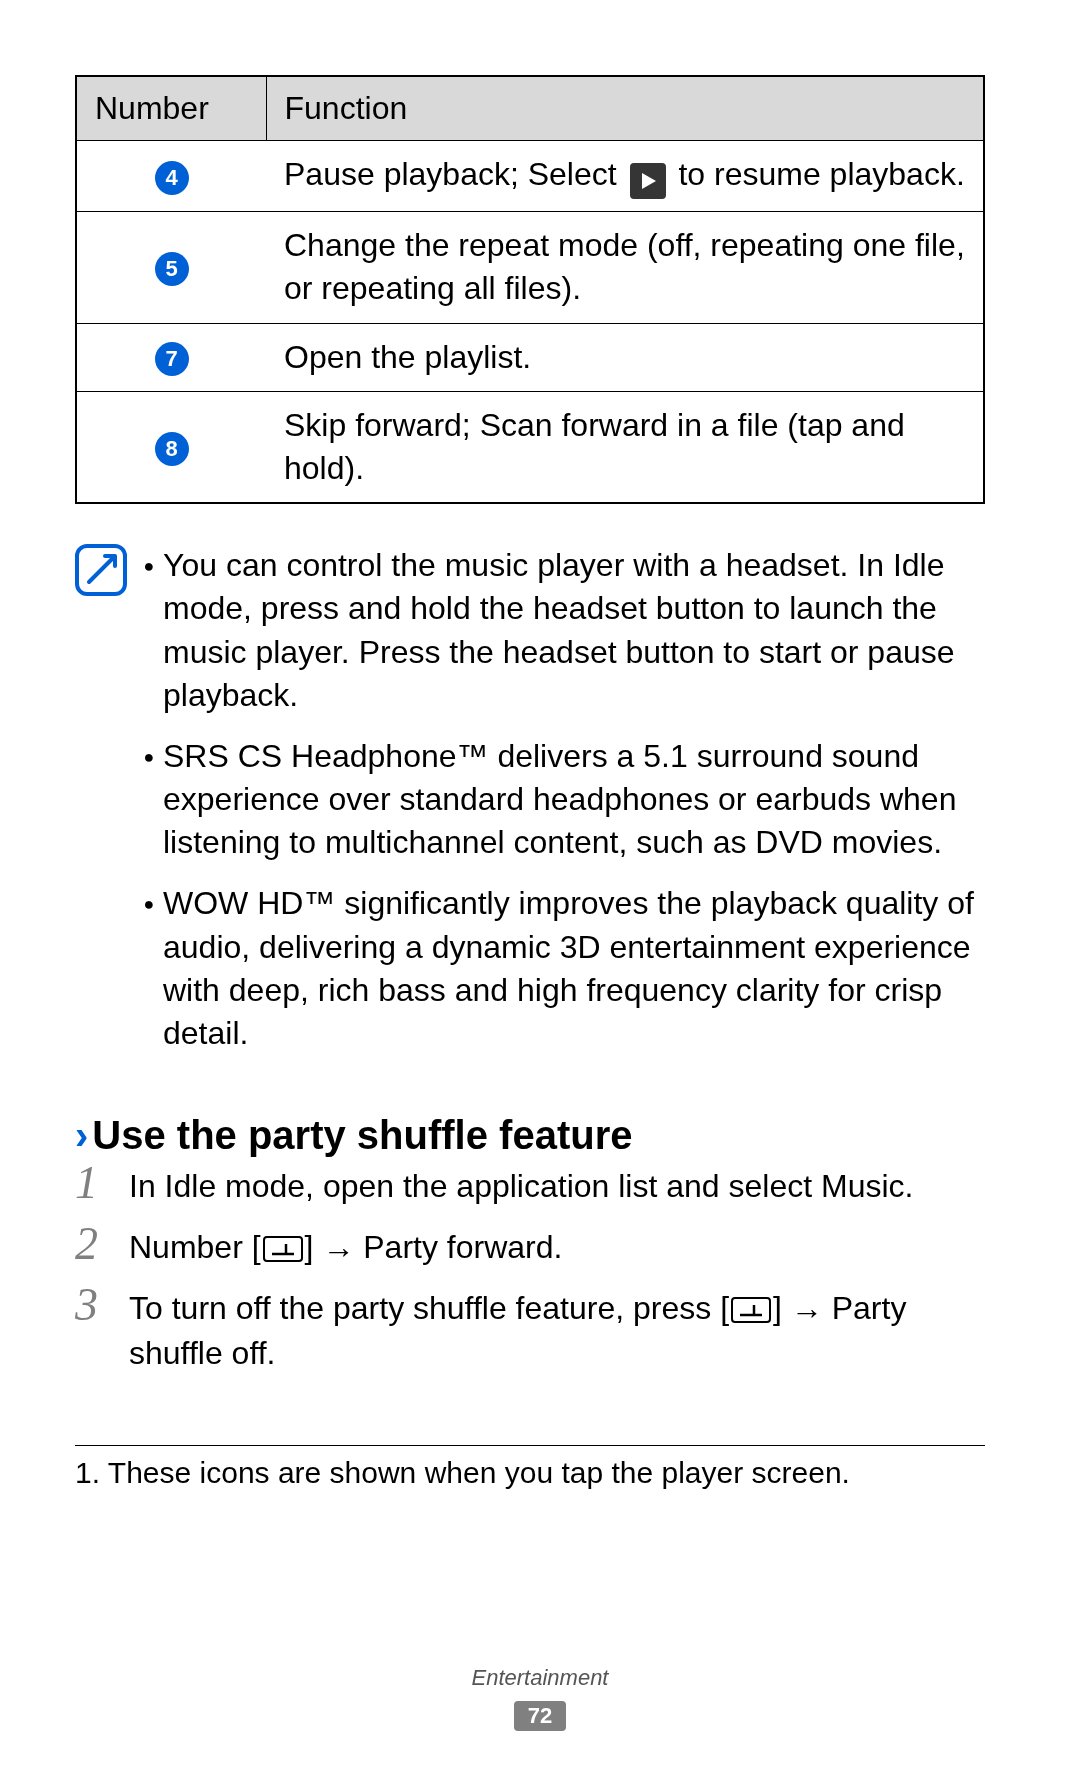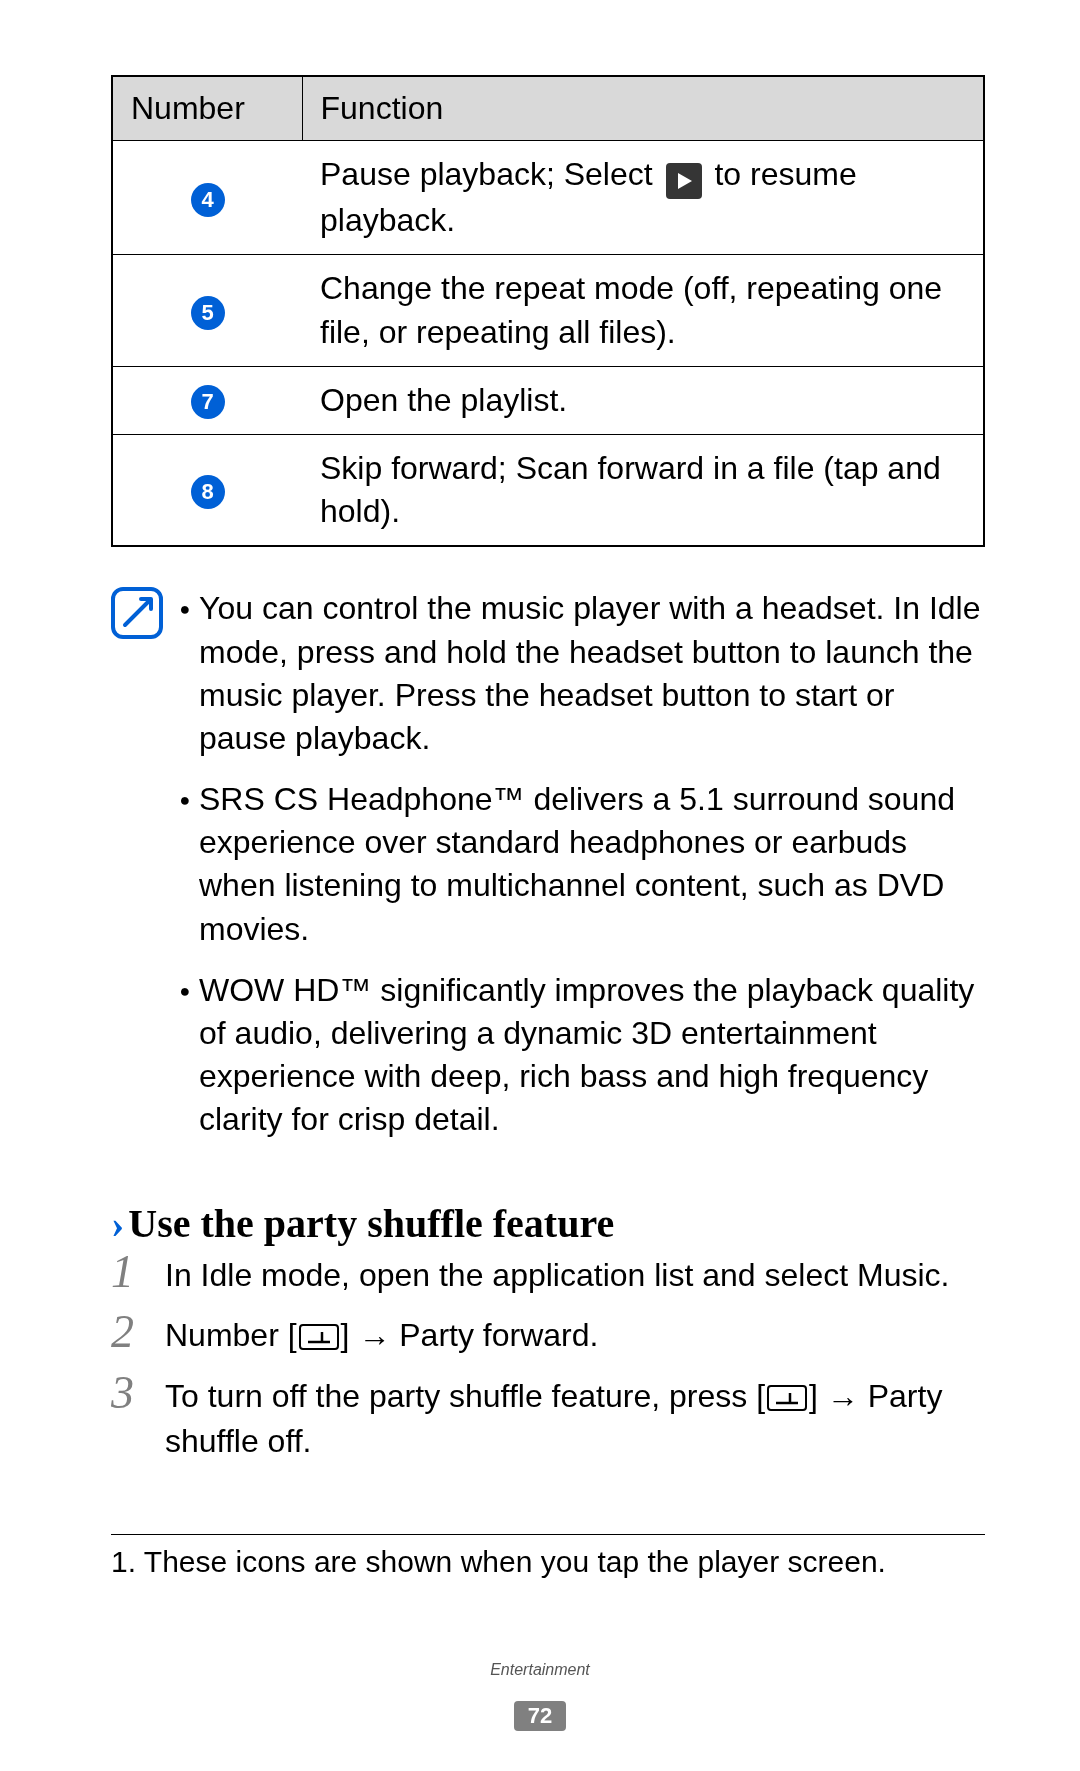--- a/index.html
+++ b/index.html
@@ -1,17 +1,17 @@
 <!DOCTYPE html>
 <html><head>
 <meta charset="utf-8">
 <style>
   * { box-sizing: border-box; margin: 0; padding: 0; }
   html, body { width: 1080px; height: 1771px; background: #fff; font-family: "Segoe UI", "Myriad Pro", Arial, sans-serif; color: #000; }
-  .page { width: 1080px; height: 1771px; padding: 75px 95px 40px 111px; position: relative; }
+  .page { width: 1080px; height: 1771px; padding: 75px 95px 40px 75px; position: relative; }
 
   
   table.functions { width: 100%; border-collapse: collapse; border: 2px solid #000; font-size: 32px; line-height: 1.35; }
   table.functions th { background: #d9d9d9; font-weight: 400; text-align: left; padding: 10px 18px; border: 1px solid #000; border-bottom: 1px solid #000; }
   table.functions th.num { width: 190px; }
   table.functions td { padding: 12px 18px; border-top: 1px solid #000; vertical-align: middle; }
   table.functions td.num-cell { text-align: center; vertical-align: middle; }
 
   .bullet-num { display: inline-flex; align-items: center; justify-content: center; width: 34px; height: 34px; border-radius: 50%; background: #0060d6; color: #fff; font-weight: 700; font-size: 22px; vertical-align: middle; }
   .sup { font-size: 18px; vertical-align: super; margin-left: 4px; }
@@ -22,41 +22,41 @@
   
   .note-block { display: flex; margin-top: 40px; }
   .note-icon { flex: 0 0 60px; }
   .note-icon svg { width: 52px; height: 52px; }
   .note-body { flex: 1; font-size: 32px; line-height: 1.35; }
   .note-body .bullet-row { display: flex; margin-bottom: 18px; }
   .note-body .bullet-row .dot { flex: 0 0 28px; text-align: center; font-size: 18px; padding-top: 10px; }
   .note-body .bullet-row .txt { flex: 1; }
 
   
-  .section-head { margin-top: 40px; font-size: 40px; font-weight: 700; font-family: Liberation Serif, serif; }
+  .section-head { margin-top: 40px; font-size: 40px; font-weight: 700; }
   .section-head .chev { color: #0060d6; font-size: 40px; margin-right: 4px; font-weight: 700; }
   .section-intro { font-size: 32px; line-height: 1.35; margin-top: 8px; margin-bottom: 24px; }
 
   
   .step { display: flex; align-items: flex-start; font-size: 32px; line-height: 1.4; margin-bottom: 10px; }
   .step .step-num { flex: 0 0 54px; font-family: Georgia, "Times New Roman", serif; font-style: italic; font-size: 46px; color: #808080; line-height: 1; padding-top: 2px; }
   .step .step-body { flex: 1; padding-top: 6px; }
   .bold { font-weight: 400; }
 
   .menu-icon { display: inline-flex; vertical-align: -4px; margin: 0 2px; }
   .menu-icon svg { width: 40px; height: 26px; }
 
   
   .footnote-rule { border: none; border-top: 1px solid #000; margin-top: 70px; margin-bottom: 10px; }
   .footnote { font-size: 30px; }
 
   
   .footer { position: absolute; bottom: 40px; left: 0; width: 100%; text-align: center; }
-  .footer .cat { font-style: italic; font-size: 16px; color: #555; margin-bottom: 4px; }
-  .footer .pagebox { display: inline-block; background: #808080; color: #fff; font-size: 22px; font-weight: 700; padding: 2px 14px; border-radius: 4px; margin-top: 18px; }
+  .footer .cat { font-style: italic; font-size: 22px; color: #555; margin-bottom: 10px; }
+  .footer .pagebox { display: inline-block; background: #808080; color: #fff; font-size: 22px; font-weight: 700; padding: 2px 14px; border-radius: 4px; }
 </style>
 </head>
 <body>
 
 <div class="page">
 
   <table class="functions">
     <thead>
       <tr>
         <th class="num">Number</th>

